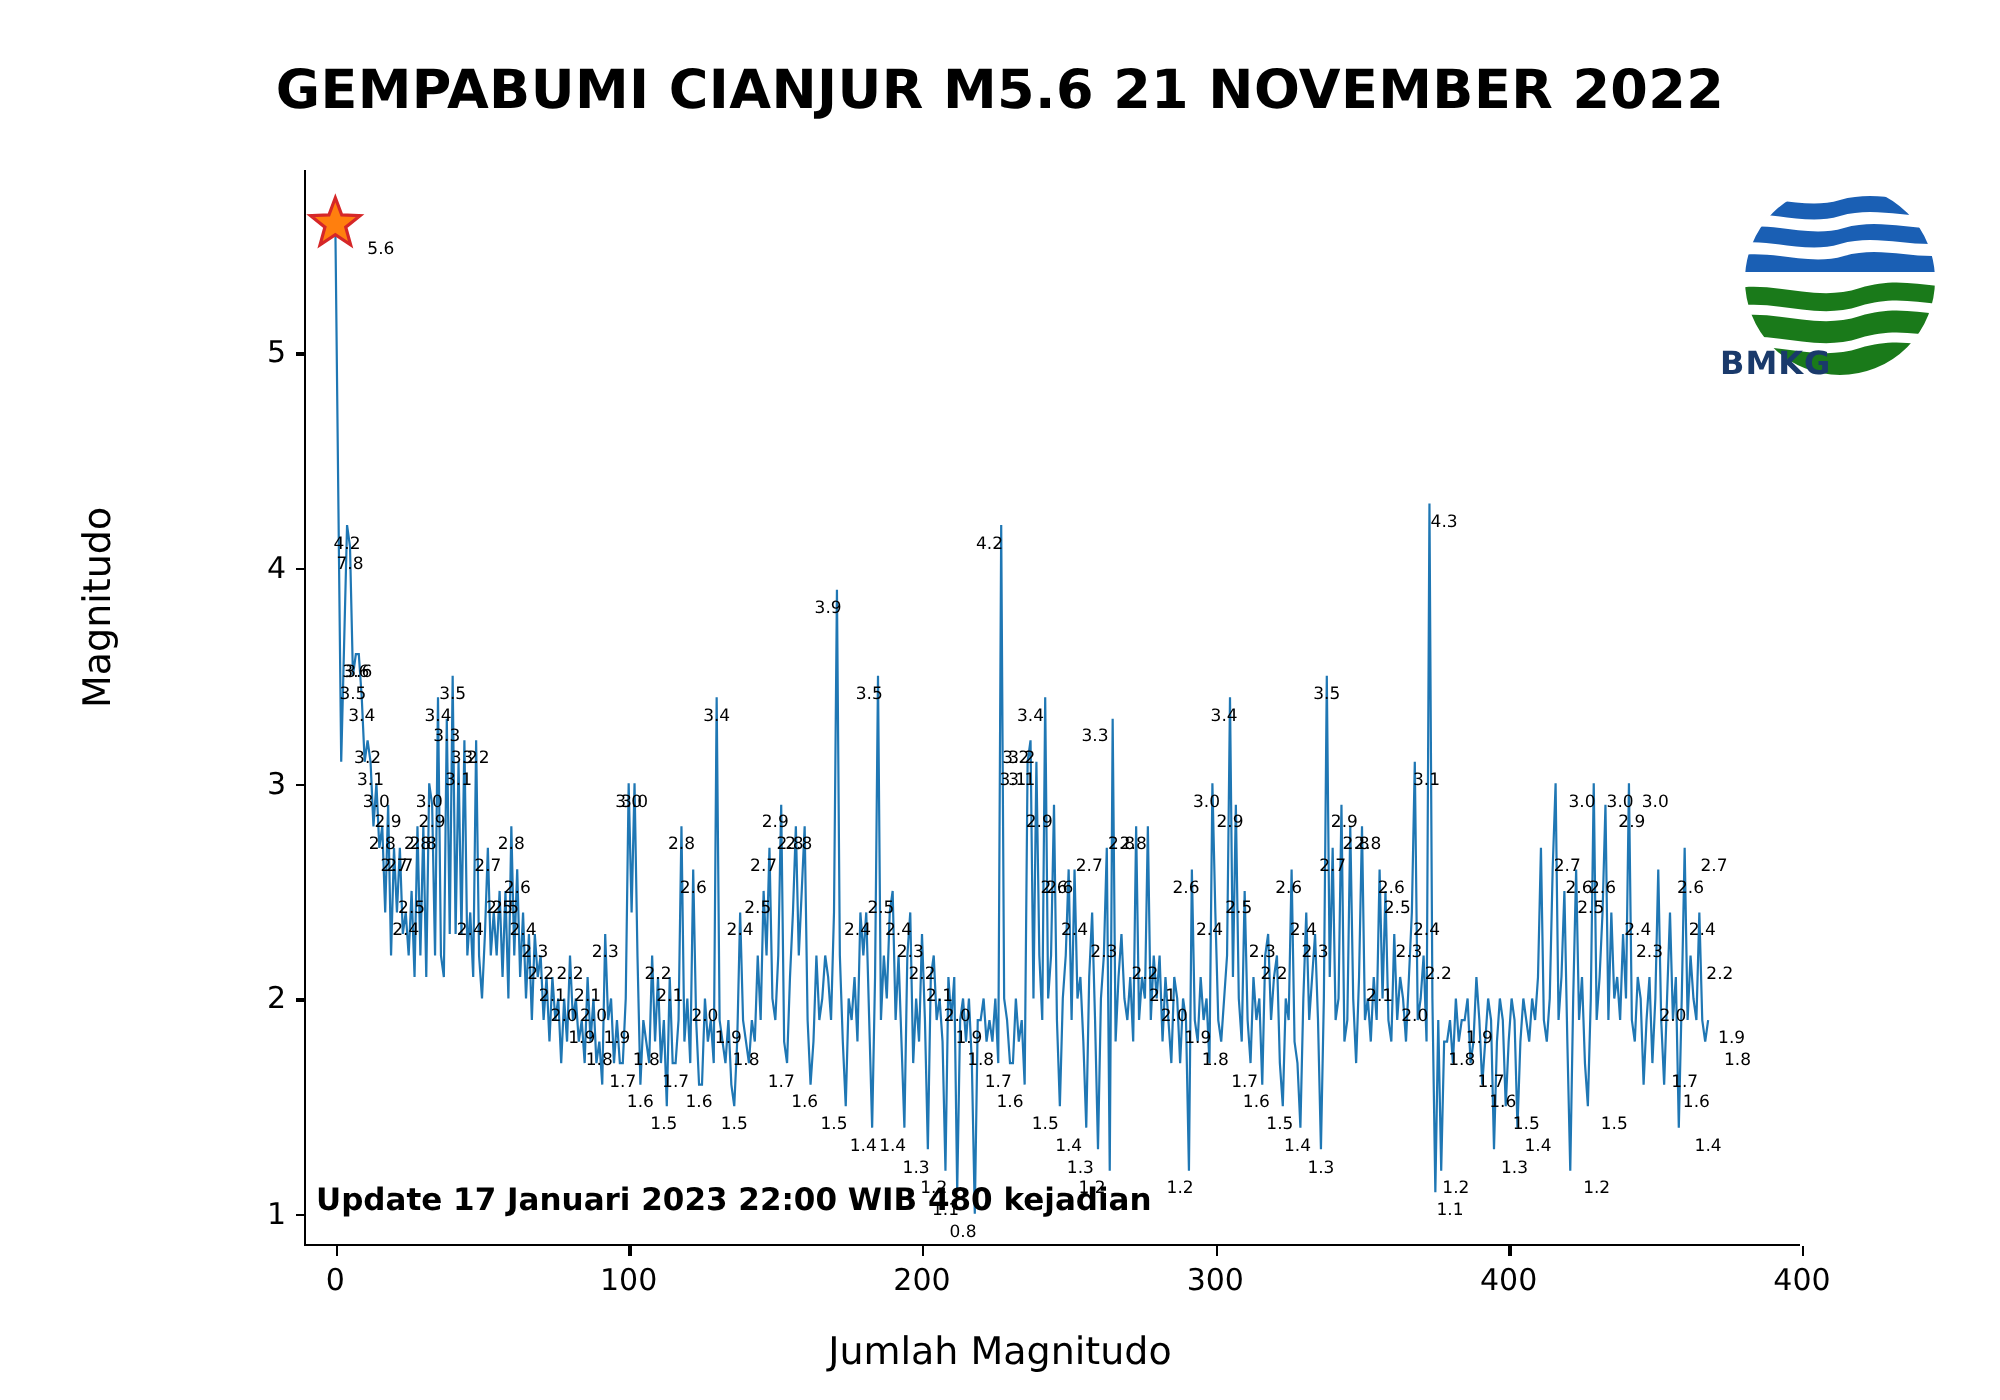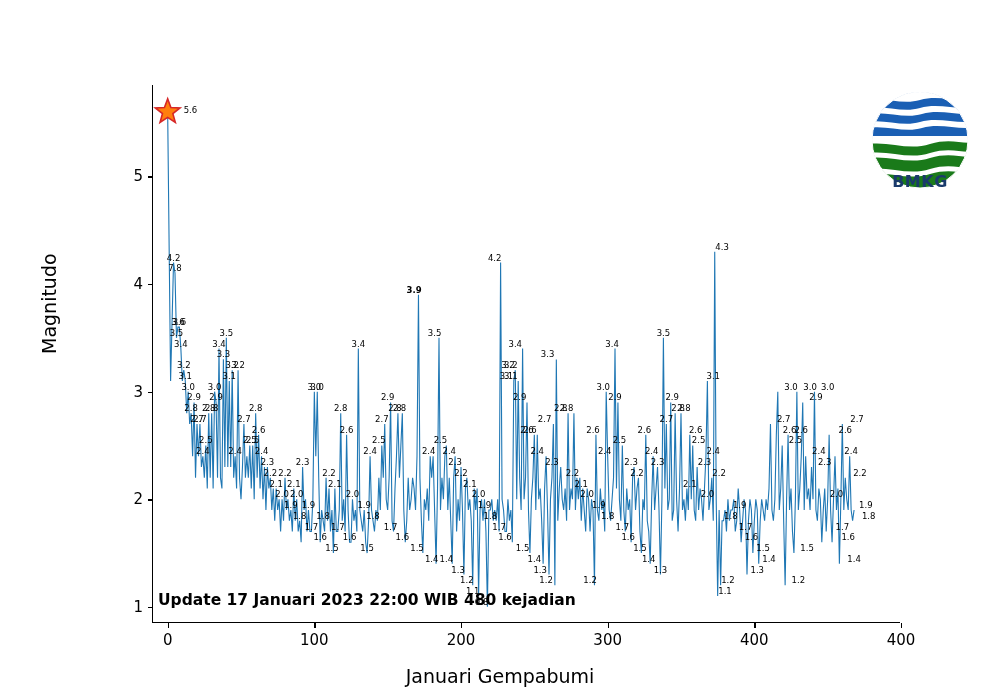--- a/index.html
+++ b/index.html
@@ -40,21 +40,21 @@
     border-left: 1.3px solid #000;
     border-bottom: 1.3px solid #000;
     box-sizing: border-box;
   }
   #plot-svg {
     position: absolute;
     left: 0; top: 0;
   }
   #labels-layer {
     position: absolute;
-    left: 0; top: 0;
+    left: 0; top: 15px;
     width: 748px;
     height: 538px;
     pointer-events: none;
   }
   .pt-label {
     position: absolute;
     font-size: 8.5px;
     color: #000;
     white-space: nowrap;
     transform: translate(-50%, -100%);
@@ -144,54 +144,54 @@
     right: 20px;
     top: 88px;
     width: 120px;
     height: 110px;
   }
   #logo-text {
     position: absolute;
     right: 20px;
     top: 172px;
     width: 120px;
-    text-align: center;
     font-size: 16px;
     font-weight: bold;
     color: #1a3a6b;
     letter-spacing: 0.5px;
   }
   #main-star {
     position: absolute;
     left: 0; top: 0;
   }
 </style>
 </head>
 <body>
 
 <div id="figure">
 
+  <div id="chart-title">GEMPABUMI CIANJUR M5.6 21 NOVEMBER 2022</div>
 
   <div id="ylabel">Magnitudo</div>
-  <div id="xlabel">Januari Gempabumi</div>
+  <div id="xlabel">Jumlah Magnitudo</div>
 
   <div id="plot-area">
     <svg id="plot-svg" width="748" height="538">
       <polyline id="series-polyline" fill="none" stroke="#1f77b4" stroke-width="1.1" points="14.67,26.90 17.60,295.90 20.53,177.54 22.00,188.30 23.47,252.86 24.93,242.10 26.40,242.10 27.87,263.62 29.33,295.90 30.80,285.14 32.27,295.90 33.73,328.18 35.20,306.66 36.67,338.94 38.13,328.18 39.60,371.22 41.07,317.42 42.53,392.74 44.00,338.94 45.47,371.22 46.93,338.94 48.40,381.98 49.87,371.22 51.33,392.74 52.80,360.46 54.27,403.50 55.73,328.18 57.20,392.74 58.67,328.18 60.13,403.50 61.60,306.66 63.07,317.42 64.53,392.74 66.00,263.62 67.47,392.74 68.93,403.50 70.40,274.38 71.87,381.98 73.33,252.86 74.80,381.98 76.27,295.90 77.73,381.98 79.20,285.14 80.67,392.74 82.13,371.22 83.60,403.50 85.07,285.14 86.53,392.74 88.00,414.26 89.47,381.98 90.93,338.94 92.40,392.74 93.87,371.22 95.33,392.74 96.80,360.46 98.27,403.50 99.73,360.46 101.20,414.26 102.67,328.18 104.13,392.74 105.60,349.70 107.07,403.50 108.53,371.22 110.00,414.26 111.47,381.98 112.93,425.02 114.40,381.98 115.87,403.50 117.33,392.74 118.80,425.02 120.27,403.50 121.73,435.78 123.20,403.50 124.67,425.02 126.13,414.26 127.60,446.54 129.07,414.26 130.53,435.78 132.00,392.74 133.47,425.02 134.93,414.26 136.40,435.78 137.87,425.02 139.33,446.54 140.80,403.50 142.27,435.78 143.73,414.26 145.20,446.54 146.67,435.78 148.13,457.30 149.60,381.98 151.07,425.02 152.53,414.26 154.00,446.54 155.47,425.02 156.93,446.54 158.40,446.54 159.87,414.26 161.33,306.66 162.80,371.22 164.27,306.66 165.73,392.74 167.20,457.30 168.67,425.02 170.13,435.78 171.60,446.54 173.07,392.74 174.53,435.78 176.00,403.50 177.47,446.54 178.93,425.02 180.40,468.06 181.87,403.50 183.33,446.54 184.80,446.54 186.27,425.02 187.73,328.18 189.20,435.78 190.67,414.26 192.13,446.54 193.60,349.70 195.07,425.02 196.53,457.30 198.00,457.30 199.47,414.26 200.93,435.78 202.40,425.02 203.87,446.54 205.33,263.62 206.80,425.02 208.27,435.78 209.73,446.54 211.20,425.02 212.67,457.30 214.13,468.06 215.60,435.78 217.07,371.22 218.53,425.02 220.00,435.78 221.47,446.54 222.93,425.02 224.40,435.78 225.87,392.74 227.33,425.02 228.80,360.46 230.27,392.74 231.73,338.94 233.20,414.26 234.67,425.02 236.13,392.74 237.60,317.42 239.07,435.78 240.53,446.54 242.00,403.50 243.47,371.22 244.93,328.18 246.40,392.74 247.87,360.46 249.33,328.18 250.80,425.02 252.27,457.30 253.73,435.78 255.20,392.74 256.67,425.02 258.13,414.26 259.60,392.74 261.07,403.50 262.53,425.02 264.00,371.22 265.47,209.82 266.93,392.74 268.40,435.78 269.87,468.06 271.33,414.26 272.80,425.02 274.27,403.50 275.73,435.78 277.20,371.22 278.67,392.74 280.13,371.22 281.60,425.02 283.07,478.82 284.53,403.50 286.00,252.86 287.47,425.02 288.93,392.74 290.40,414.26 291.87,371.22 293.33,360.46 294.80,425.02 296.27,392.74 297.73,435.78 299.20,478.82 300.67,392.74 302.13,371.22 303.60,446.54 305.07,414.26 306.53,435.78 308.00,381.98 309.47,425.02 310.93,489.58 312.40,403.50 313.87,392.74 315.33,425.02 316.80,414.26 318.27,435.78 319.73,500.34 321.20,403.50 322.67,425.02 324.13,403.50 325.60,511.10 327.07,425.02 328.53,414.26 330.00,435.78 331.47,414.26 332.93,446.54 334.40,521.86 335.87,425.02 337.33,425.02 338.80,414.26 340.27,435.78 341.73,425.02 343.20,435.78 344.67,414.26 346.13,446.54 347.60,177.54 349.07,414.26 350.53,425.02 352.00,446.54 353.47,446.54 354.93,414.26 356.40,435.78 357.87,425.02 359.33,457.30 360.80,295.90 362.27,285.14 363.73,414.26 365.20,295.90 366.67,392.74 368.13,425.02 369.60,263.62 371.07,414.26 372.53,392.74 374.00,317.42 375.47,425.02 376.93,468.06 378.40,414.26 379.87,392.74 381.33,349.70 382.80,425.02 384.27,349.70 385.73,414.26 387.20,403.50 388.67,435.78 390.13,478.82 391.60,403.50 393.07,371.22 394.53,425.02 396.00,489.58 397.47,414.26 398.93,392.74 400.40,338.94 401.87,500.34 403.33,274.38 404.80,435.78 406.27,403.50 407.73,381.98 409.20,414.26 410.67,425.02 412.13,403.50 413.60,435.78 415.07,328.18 416.53,425.02 418.00,403.50 419.47,414.26 420.93,328.18 422.40,425.02 423.87,392.74 425.33,414.26 426.80,392.74 428.27,435.78 429.73,403.50 431.20,425.02 432.67,446.54 434.13,403.50 435.60,414.26 437.07,446.54 438.53,414.26 440.00,425.02 441.47,500.34 442.93,349.70 444.40,425.02 445.87,435.78 447.33,403.50 448.80,425.02 450.27,414.26 451.73,446.54 453.20,306.66 454.67,371.22 456.13,425.02 457.60,435.78 459.07,414.26 460.53,392.74 462.00,263.62 463.47,403.50 464.93,317.42 466.40,414.26 467.87,435.78 469.33,360.46 470.80,425.02 472.27,446.54 473.73,403.50 475.20,425.02 476.67,414.26 478.13,457.30 479.60,392.74 481.07,381.98 482.53,425.02 484.00,403.50 485.47,392.74 486.93,446.54 488.40,468.06 489.87,414.26 491.33,425.02 492.80,349.70 494.27,435.78 495.73,446.54 497.20,478.82 498.67,414.26 500.13,371.22 501.60,425.02 503.07,403.50 504.53,381.98 506.00,425.02 507.47,489.58 508.93,414.26 510.40,252.86 511.87,403.50 513.33,338.94 514.80,425.02 516.27,414.26 517.73,317.42 519.20,435.78 520.67,425.02 522.13,328.18 523.60,414.26 525.07,446.54 526.53,403.50 528.00,328.18 529.47,425.02 530.93,414.26 532.40,435.78 533.87,403.50 535.33,425.02 536.80,349.70 538.27,414.26 539.73,360.46 541.20,425.02 542.67,435.78 544.13,381.98 545.60,425.02 547.07,403.50 548.53,414.26 550.00,435.78 551.47,403.50 552.93,371.22 554.40,295.90 555.87,425.02 557.33,414.26 558.80,392.74 560.27,435.78 561.73,166.78 563.20,414.26 564.67,511.10 566.13,425.02 567.60,500.34 569.07,435.78 570.53,435.78 572.00,425.02 573.47,446.54 574.93,414.26 576.40,435.78 577.87,425.02 579.33,425.02 580.80,414.26 582.27,446.54 583.73,435.78 585.20,403.50 586.67,425.02 588.13,457.30 589.60,435.78 591.07,414.26 592.53,425.02 594.00,489.58 595.47,435.78 596.93,414.26 598.40,425.02 599.87,468.06 601.33,435.78 602.80,414.26 604.27,425.02 605.73,478.82 607.20,435.78 608.67,414.26 610.13,425.02 611.60,435.78 613.07,414.26 614.53,425.02 616.00,403.50 617.47,338.94 618.93,425.02 620.40,435.78 621.87,414.26 623.33,349.70 624.80,306.66 626.27,425.02 627.73,403.50 629.20,360.46 630.67,435.78 632.13,500.34 633.60,414.26 635.07,349.70 636.53,425.02 638.00,403.50 639.47,446.54 640.93,468.06 642.40,414.26 643.87,306.66 645.33,425.02 646.80,403.50 648.27,371.22 649.73,317.42 651.20,425.02 652.67,371.22 654.13,414.26 655.60,403.50 657.07,425.02 658.53,381.98 660.00,414.26 661.47,306.66 662.93,425.02 664.40,435.78 665.87,403.50 667.33,414.26 668.80,457.30 670.27,425.02 671.73,403.50 673.20,446.54 674.67,414.26 676.13,349.70 677.60,425.02 679.07,457.30 680.53,414.26 682.00,371.22 683.47,425.02 684.93,403.50 686.40,478.82 687.87,414.26 689.33,338.94 690.80,425.02 692.27,392.74 693.73,414.26 695.20,425.02 696.67,371.22 698.13,425.02 699.60,435.78 701.07,425.02 702.53,NaN 704.00,NaN 705.47,NaN 706.93,NaN 708.40,NaN 709.87,NaN 711.33,NaN 712.80,NaN 714.27,NaN 715.73,NaN 717.20,NaN"></polyline>
     </svg>
     <svg id="main-star" width="748" height="538">
       <polygon id="star-poly" points="14.67,13.90 17.88,22.48 27.03,22.88 19.86,28.59 22.31,37.42 14.67,32.36 7.03,37.42 9.47,28.59 2.30,22.88 11.46,22.48" fill="#ff7f0e" stroke="#d62728" stroke-width="1.6"></polygon>
     </svg>
     <div id="labels-layer">
         <div class="pt-label" style="left: 30.6667px; top: 24.9px; transform: translate(0px, -50%);">5.6</div>
         <div class="pt-label" style="left: 20.5333px; top: 176.54px;">4.2</div>
         <div class="pt-label" style="left: 22px; top: 187.3px;">7.8</div>
         <div class="pt-label" style="left: 341.733px; top: 176.54px;">4.2</div>
         <div class="pt-label" style="left: 569.067px; top: 165.78px;">4.3</div>
-        <div class="pt-label" style="left: 261.067px; top: 208.82px; font-weight: bold;">3.9</div>
+        <div class="pt-label" style="left: 261.067px; top: 208.82px;">3.9</div>
         <div class="pt-label" style="left: 26.4px; top: 241.1px;">3.6</div>
         <div class="pt-label" style="left: 24.9333px; top: 241.1px;">3.6</div>
         <div class="pt-label" style="left: 23.4667px; top: 251.86px;">3.5</div>
         <div class="pt-label" style="left: 73.3333px; top: 251.86px;">3.5</div>
         <div class="pt-label" style="left: 281.6px; top: 251.86px;">3.5</div>
         <div class="pt-label" style="left: 510.4px; top: 251.86px;">3.5</div>
         <div class="pt-label" style="left: 27.8667px; top: 262.62px;">3.4</div>
         <div class="pt-label" style="left: 205.333px; top: 262.62px;">3.4</div>
         <div class="pt-label" style="left: 362.267px; top: 262.62px;">3.4</div>
         <div class="pt-label" style="left: 459.067px; top: 262.62px;">3.4</div>

